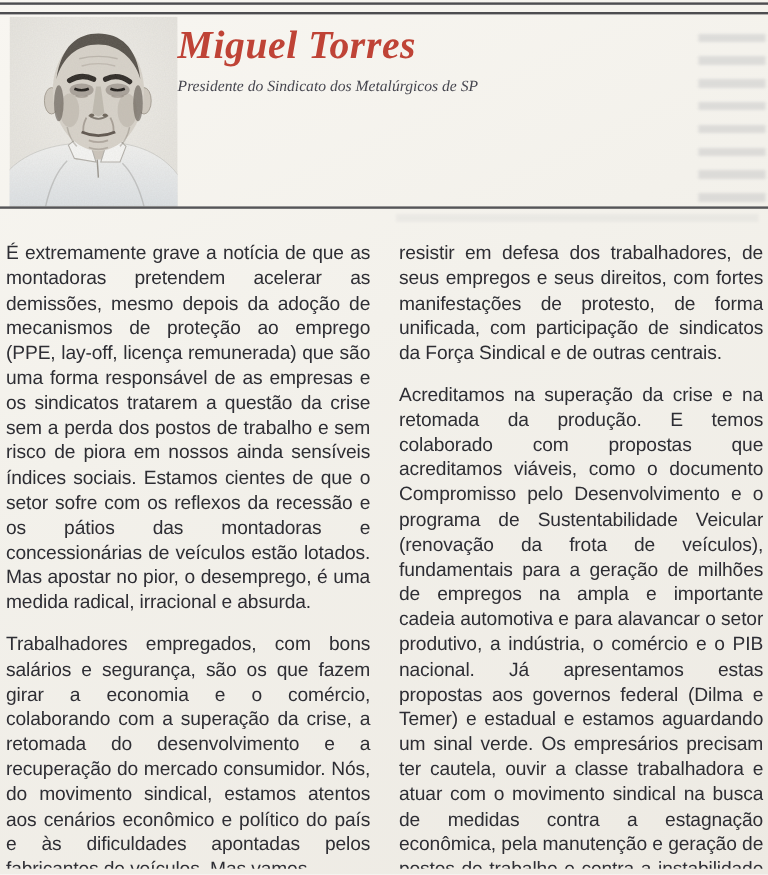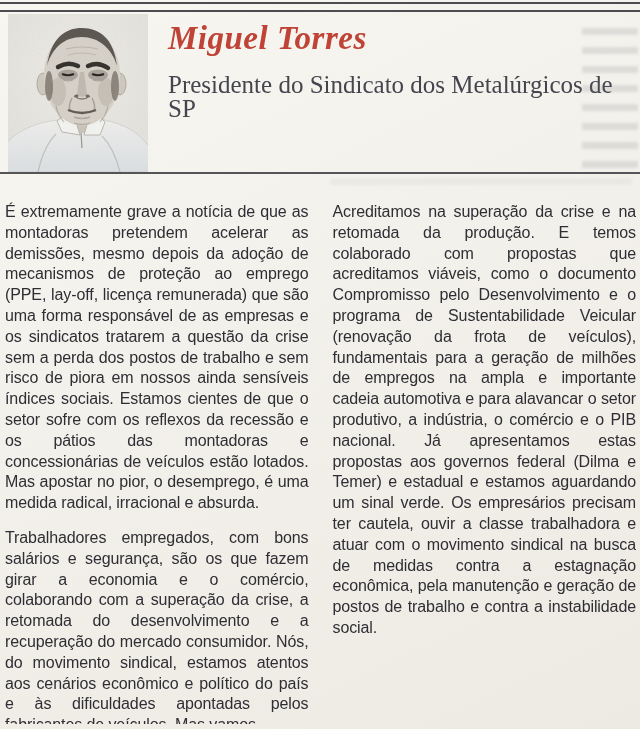--- a/index.html
+++ b/index.html
@@ -26,34 +26,35 @@
 
   
   .header { position: absolute; top: 12px; left: 0; right: 0; height: 160px; }
   .photo {
     position: absolute;
     left: 8px;
     top: 2px;
     width: 140px;
     height: 158px;
   }
-  .byline { position: absolute; left: 168px; top: 8px; width: 470px; }
+  .byline { position: absolute; left: 148px; top: 8px; width: 470px; }
   .author-name {
     font-family: "Liberation Serif", serif;
     font-style: italic;
     font-weight: bold;
     font-size: 33px;
     line-height: 36px;
     color: #bf4336;
     letter-spacing: 0.5px;
   }
   .author-role {
-    margin-top: 17px;
+    margin-top: 4px;
     font-family: "Liberation Serif", serif;
-    font-size: 25px;
+    font-style: italic;
+    font-size: 13px;
     line-height: 24px;
     color: #45454e;
   }
   .headline {
     margin-top: 18px;
     font-size: 27px;
     line-height: 30px;
     font-weight: bold;
     color: #121214;
     letter-spacing: -0.4px;
@@ -186,17 +187,18 @@
 
   <div class="rule rule-header-bottom"></div>
   <div class="ghost ghost-below-rule"></div>
 
   <div class="columns">
     <div class="col">
       <p lang="pt-BR">É extremamente grave a notícia de que as montadoras pretendem acelerar as demissões, mesmo depois da adoção de mecanismos de proteção ao emprego (PPE, lay-off, licença remunerada) que são uma forma responsável de as empresas e os sindicatos tratarem a questão da crise sem a perda dos postos de trabalho e sem risco de piora em nossos ainda sensíveis índices sociais. Estamos cientes de que o setor sofre com os reflexos da recessão e os pátios das montadoras e concessionárias de veículos estão lotados. Mas apostar no pior, o desemprego, é uma medida radical, irracional e absurda.</p>
       <p lang="pt-BR">Trabalhadores empregados, com bons salários e segurança, são os que fazem girar a economia e o comércio, colaborando com a superação da crise, a retomada do desenvolvimento e a recuperação do mercado consumidor. Nós, do movimento sindical, estamos atentos aos cenários econômico e político do país e às dificuldades apontadas pelos fabricantes de veículos. Mas vamos</p>
     </div>
     <div class="col">
+      <p lang="pt-BR">resistir em defesa dos trabalhadores, de seus empregos e seus direitos, com fortes manifestações de protesto, de forma unificada, com participação de sindicatos da Força Sindical e de outras centrais.</p>
       <p lang="pt-BR">Acreditamos na superação da crise e na retomada da produção. E temos colaborado com propostas que acreditamos viáveis, como o documento Compromisso pelo Desenvolvimento e o programa de Sustentabilidade Veicular (renovação da frota de veículos), fundamentais para a geração de milhões de empregos na ampla e importante cadeia automotiva e para alavancar o setor produtivo, a indústria, o comércio e o PIB nacional. Já apresentamos estas propostas aos governos federal (Dilma e Temer) e estadual e estamos aguardando um sinal verde. Os empresários precisam ter cautela, ouvir a classe trabalhadora e atuar com o movimento sindical na busca de medidas contra a estagnação econômica, pela manutenção e geração de postos de trabalho e contra a instabilidade social.</p>
     </div>
   </div>
 
 </div>
 
 </body></html>

